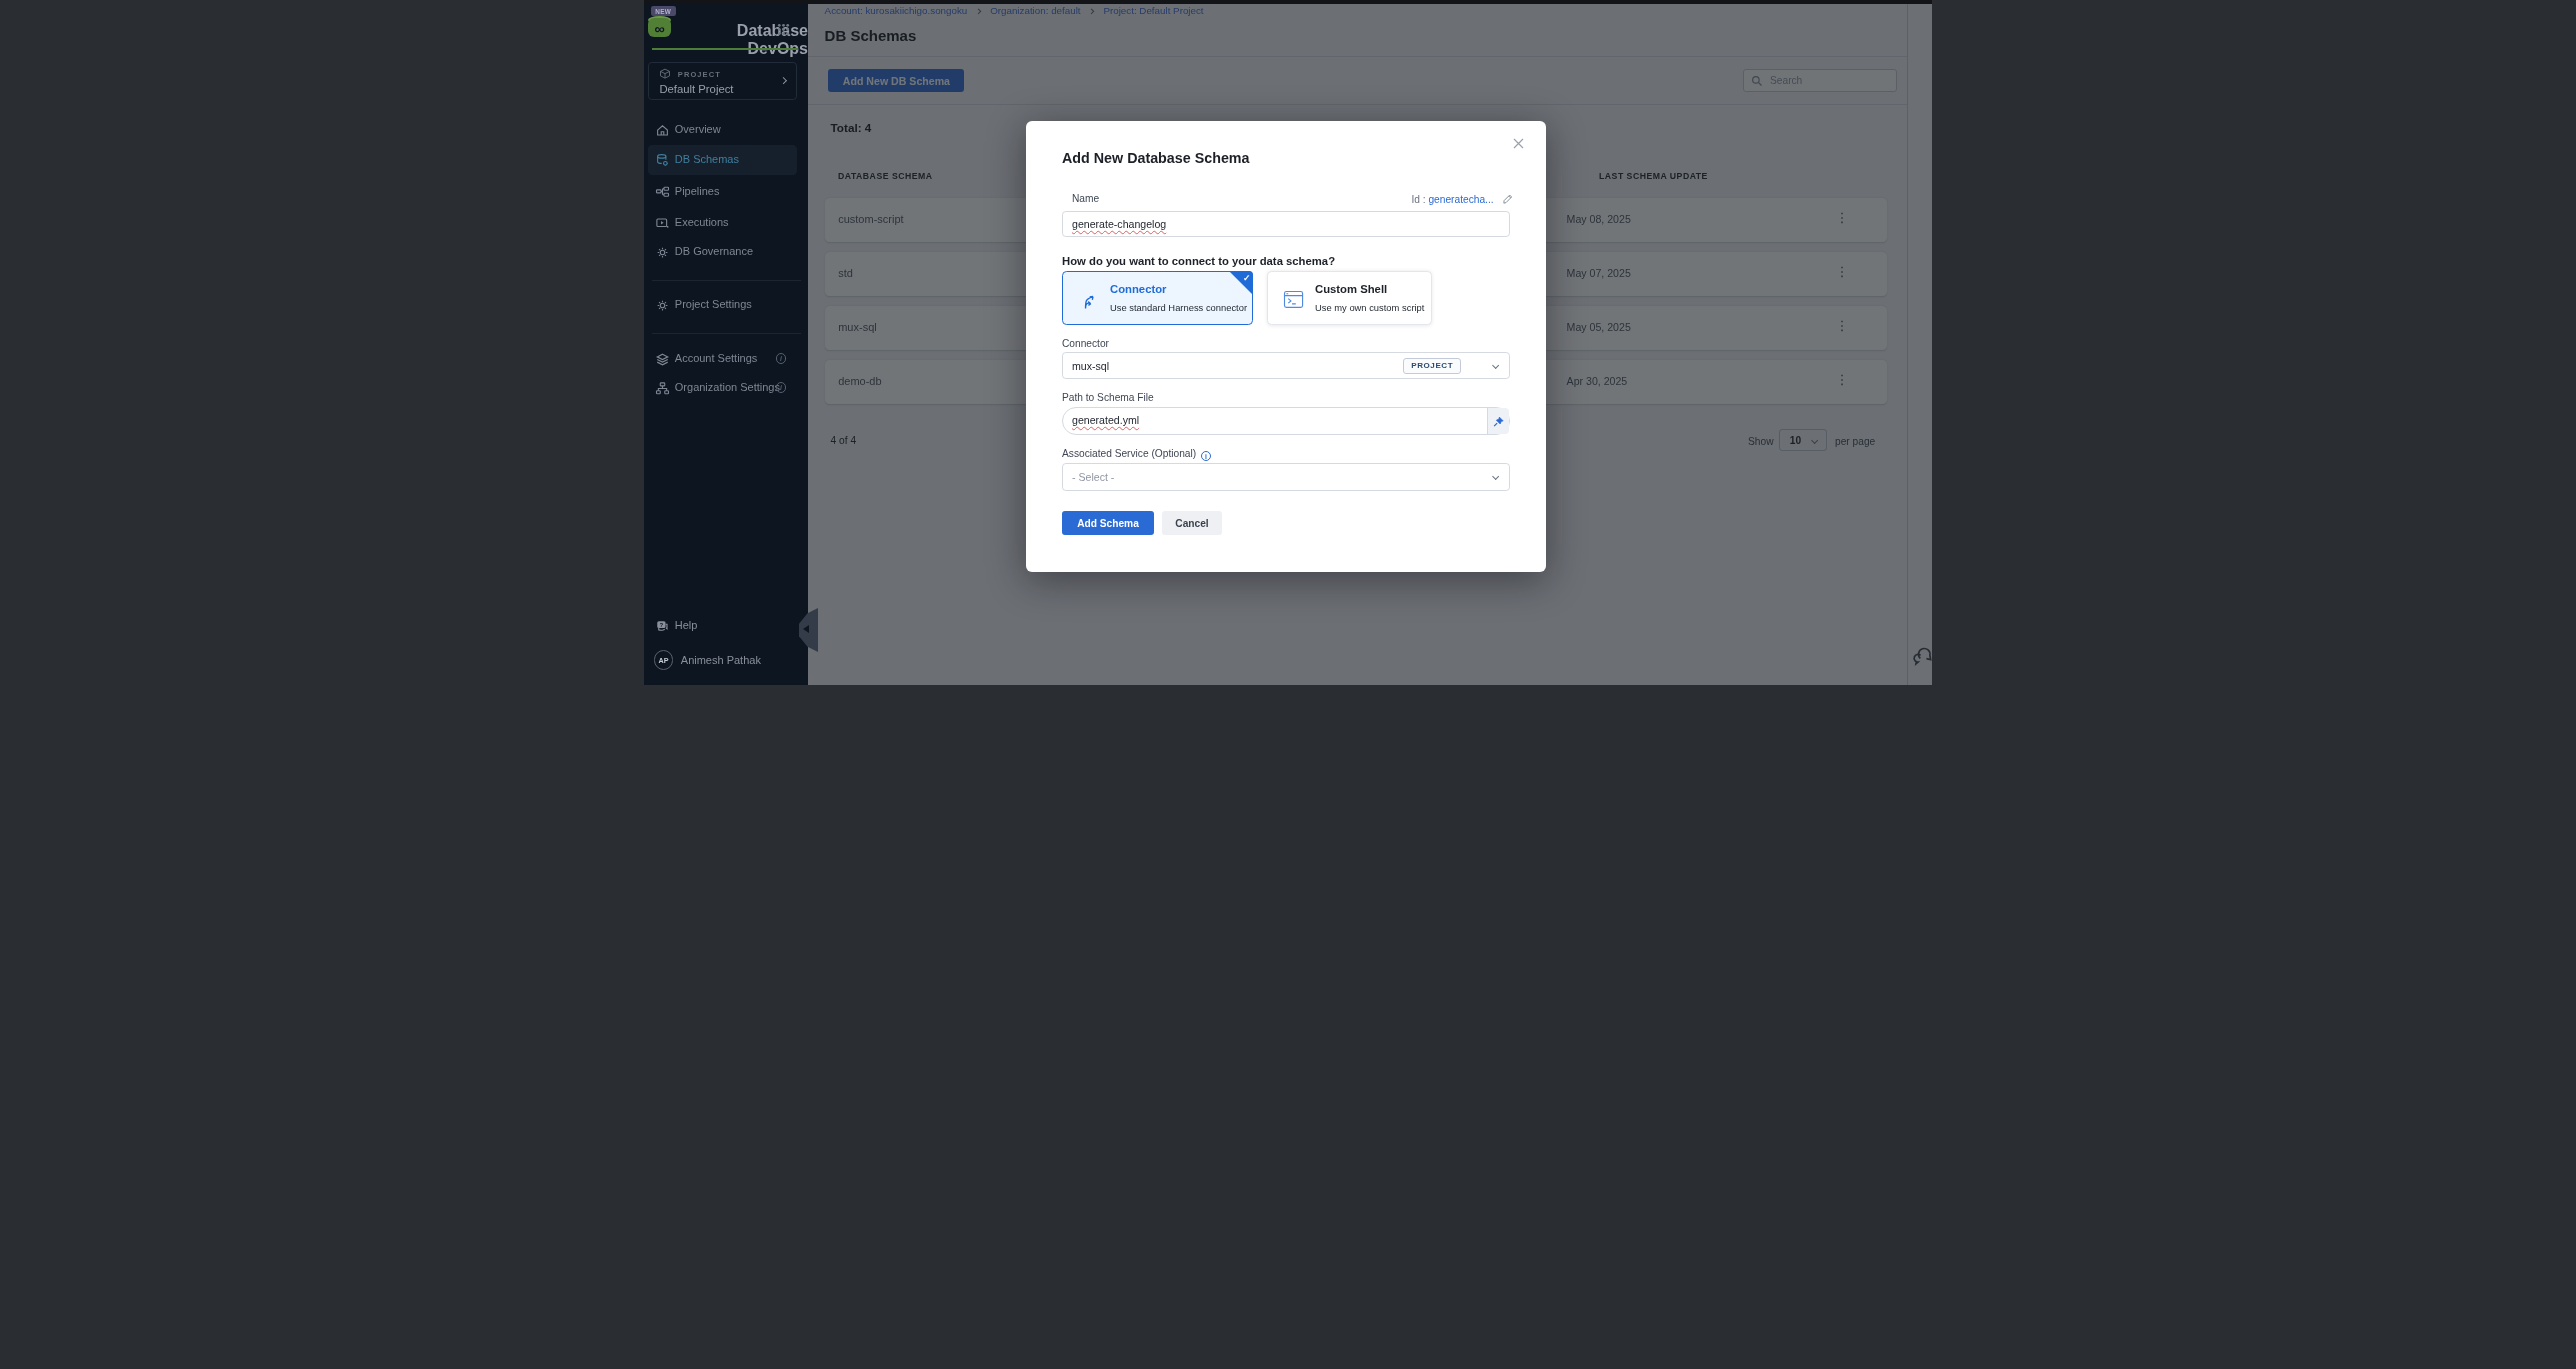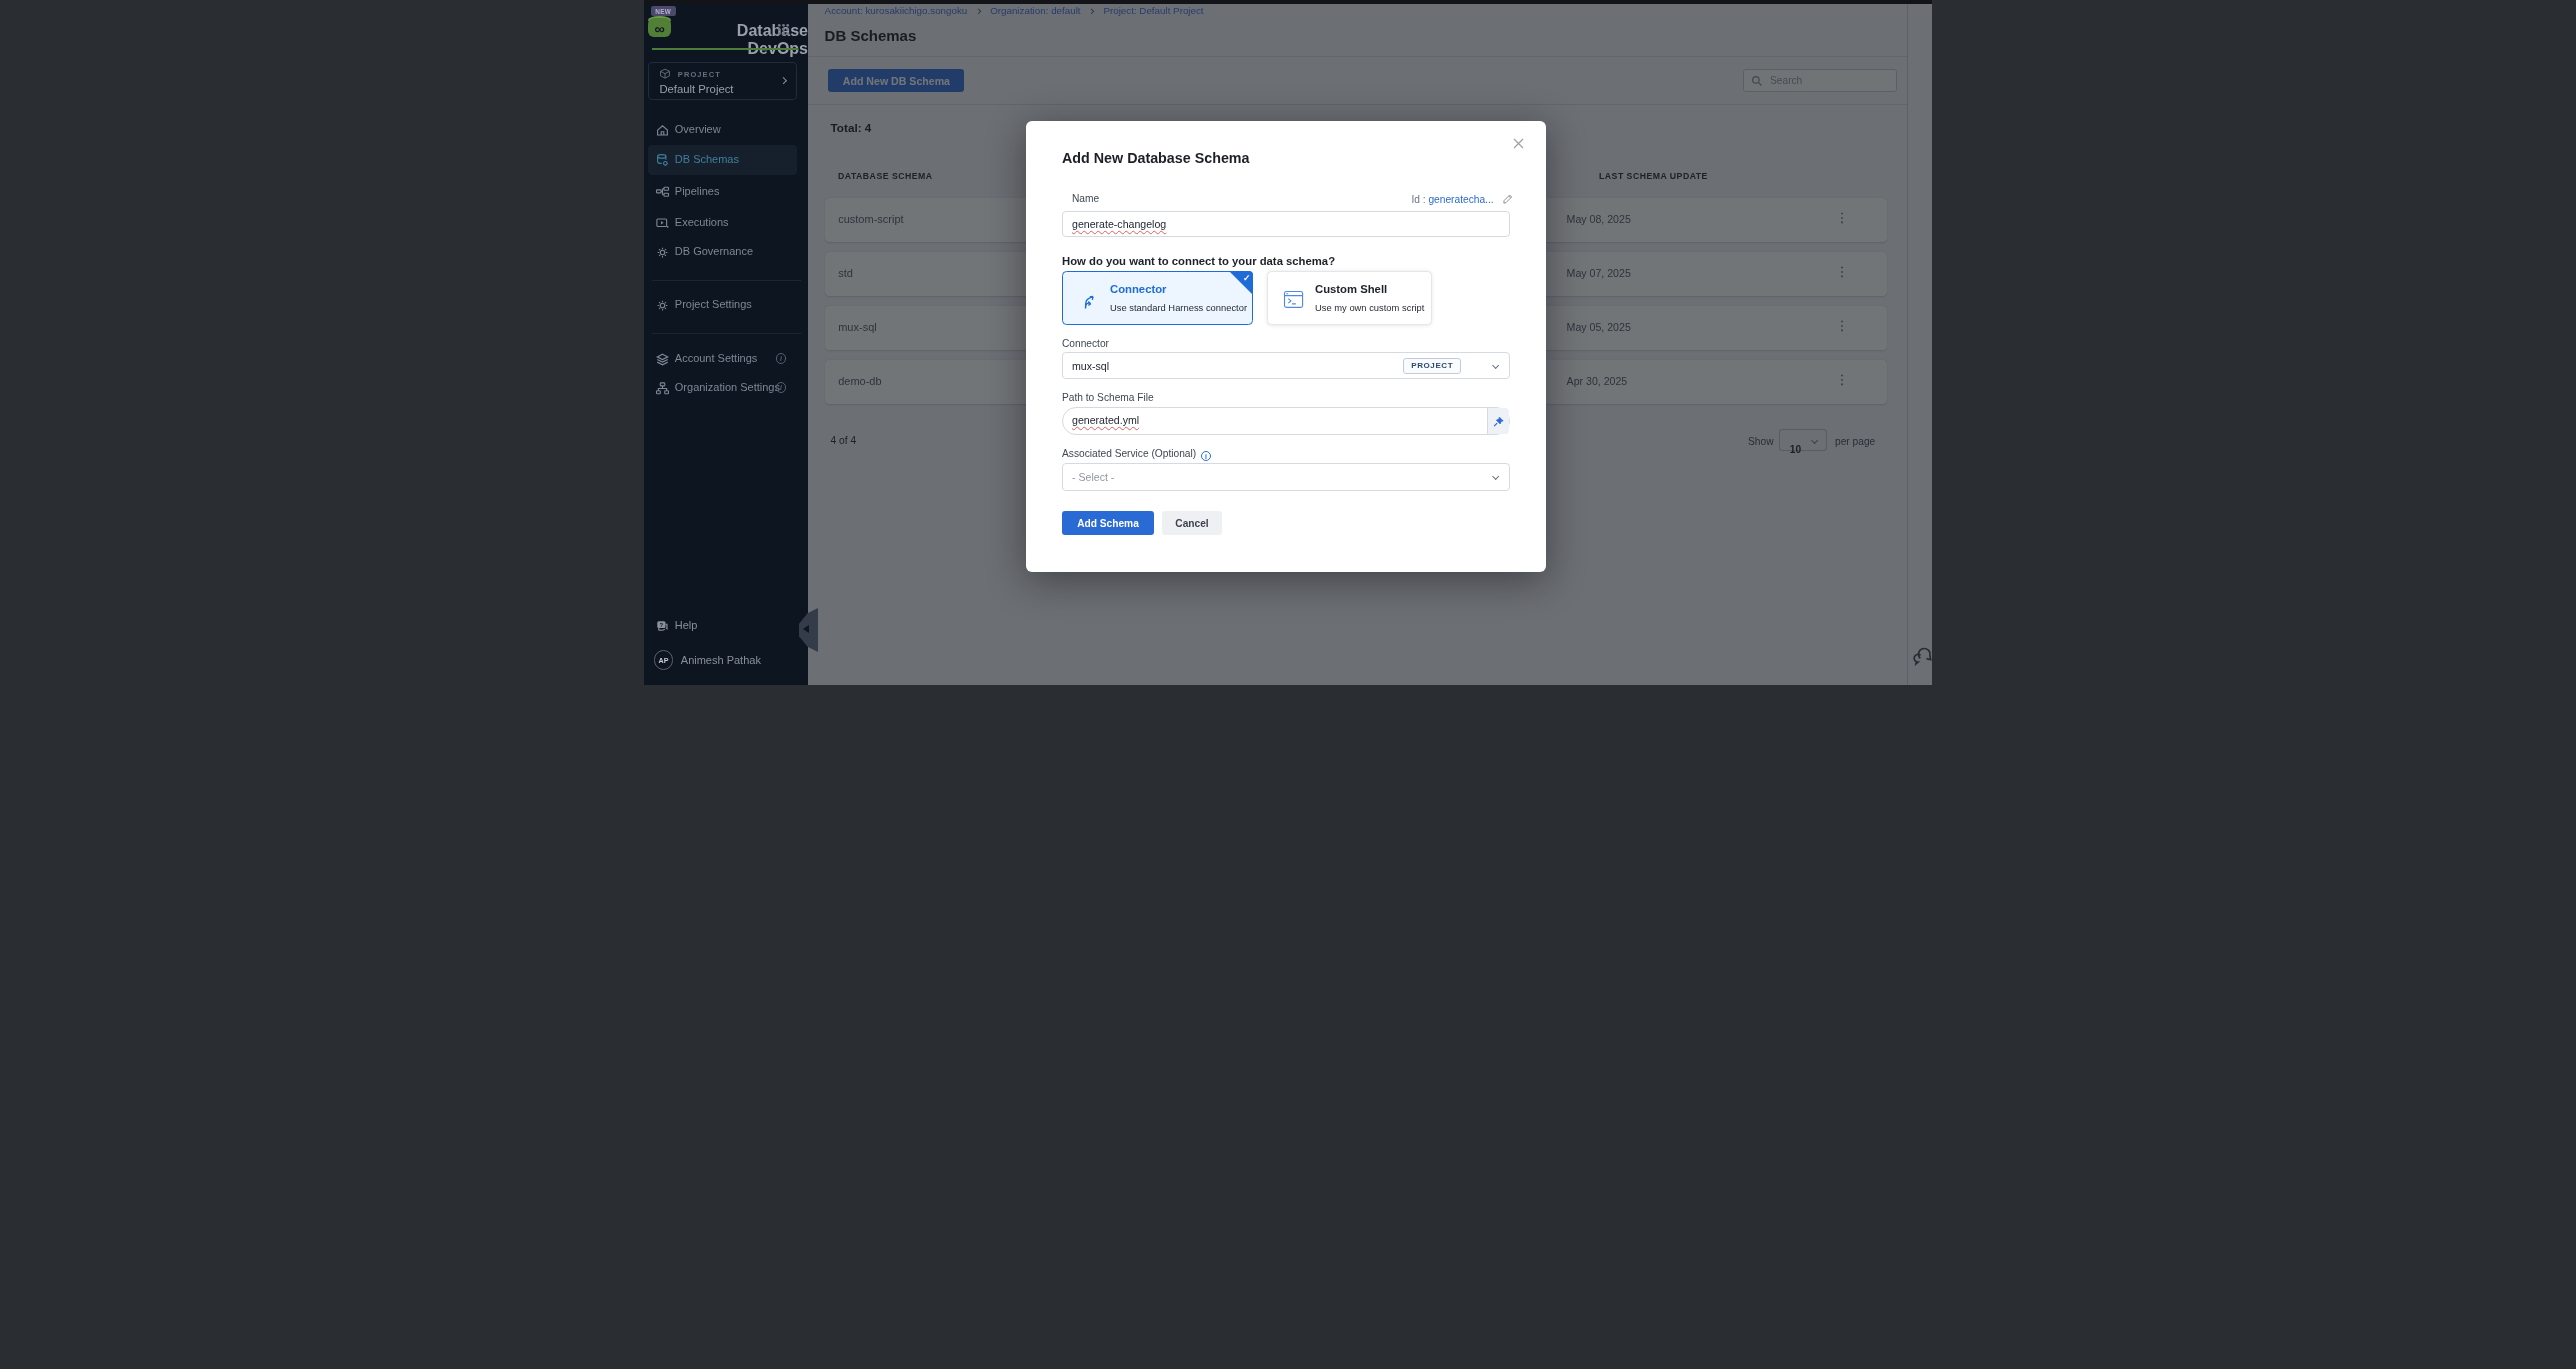--- a/index.html
+++ b/index.html
@@ -52,21 +52,21 @@
   .searchbox input::placeholder{color:#8a93a0;}
   .totaltext{position:absolute;left:22.6px;top:121px;font-size:11.7px;font-weight:bold;color:#14181f;}
   .colhead{position:absolute;top:171px;font-size:8.7px;font-weight:bold;letter-spacing:0.5px;color:#20252c;}
   .trow{position:absolute;left:16.6px;width:1062px;height:44px;background:#ffffff;border-radius:4.5px;box-shadow:0 0.8px 1.5px rgba(40,48,60,.18);}
   .trow .nm{position:absolute;left:13.6px;top:15px;font-size:11px;color:#4a5460;}
   .trow .dt{position:absolute;left:742px;top:15px;font-size:10.6px;color:#4a5460;}
   .trow .kebab{position:absolute;left:1010px;top:12px;font-size:13px;color:#3b424c;cursor:pointer;width:15px;text-align:center;}
   .pgrange{position:absolute;left:22.6px;top:435px;font-size:10.2px;font-weight:normal;color:#1b2026;}
   .pgshow{position:absolute;left:940px;top:436px;font-size:10.2px;color:#3f4754;}
   .pgsel{position:absolute;left:971px;top:429px;width:48px;height:22px;border:0.8px solid #b9bfca;border-radius:3px;background:transparent;}
-  .pgsel .v{position:absolute;left:9.8px;top:14px;font-size:10.2px;font-weight:bold;color:#1b2026;}
+  .pgsel .v{position:absolute;left:9.8px;top:5px;font-size:10.2px;font-weight:bold;color:#1b2026;}
   .pgsel .chev{position:absolute;right:9px;top:7.5px;border-color:#6b7480;}
   .pgper{position:absolute;left:1027px;top:436px;font-size:10.2px;color:#3f4754;}
   .raildiv{position:absolute;left:1099px;top:3.8px;bottom:0;width:0.8px;background:#c6cad1;}
   .chatic{position:absolute;left:1102px;top:642px;width:26px;height:26px;color:#3a414c;}
   .chatic svg{stroke:currentColor;fill:none;stroke-width:2.2;}
 
   .overlay{position:absolute;inset:0;background:rgba(28,32,37,0.62);z-index:5;}
 
   
   .modal{position:absolute;left:382px;top:121px;width:520px;height:451px;background:#ffffff;border-radius:6px;box-shadow:0 7.5px 38px rgba(10,14,20,.45);z-index:10;}

